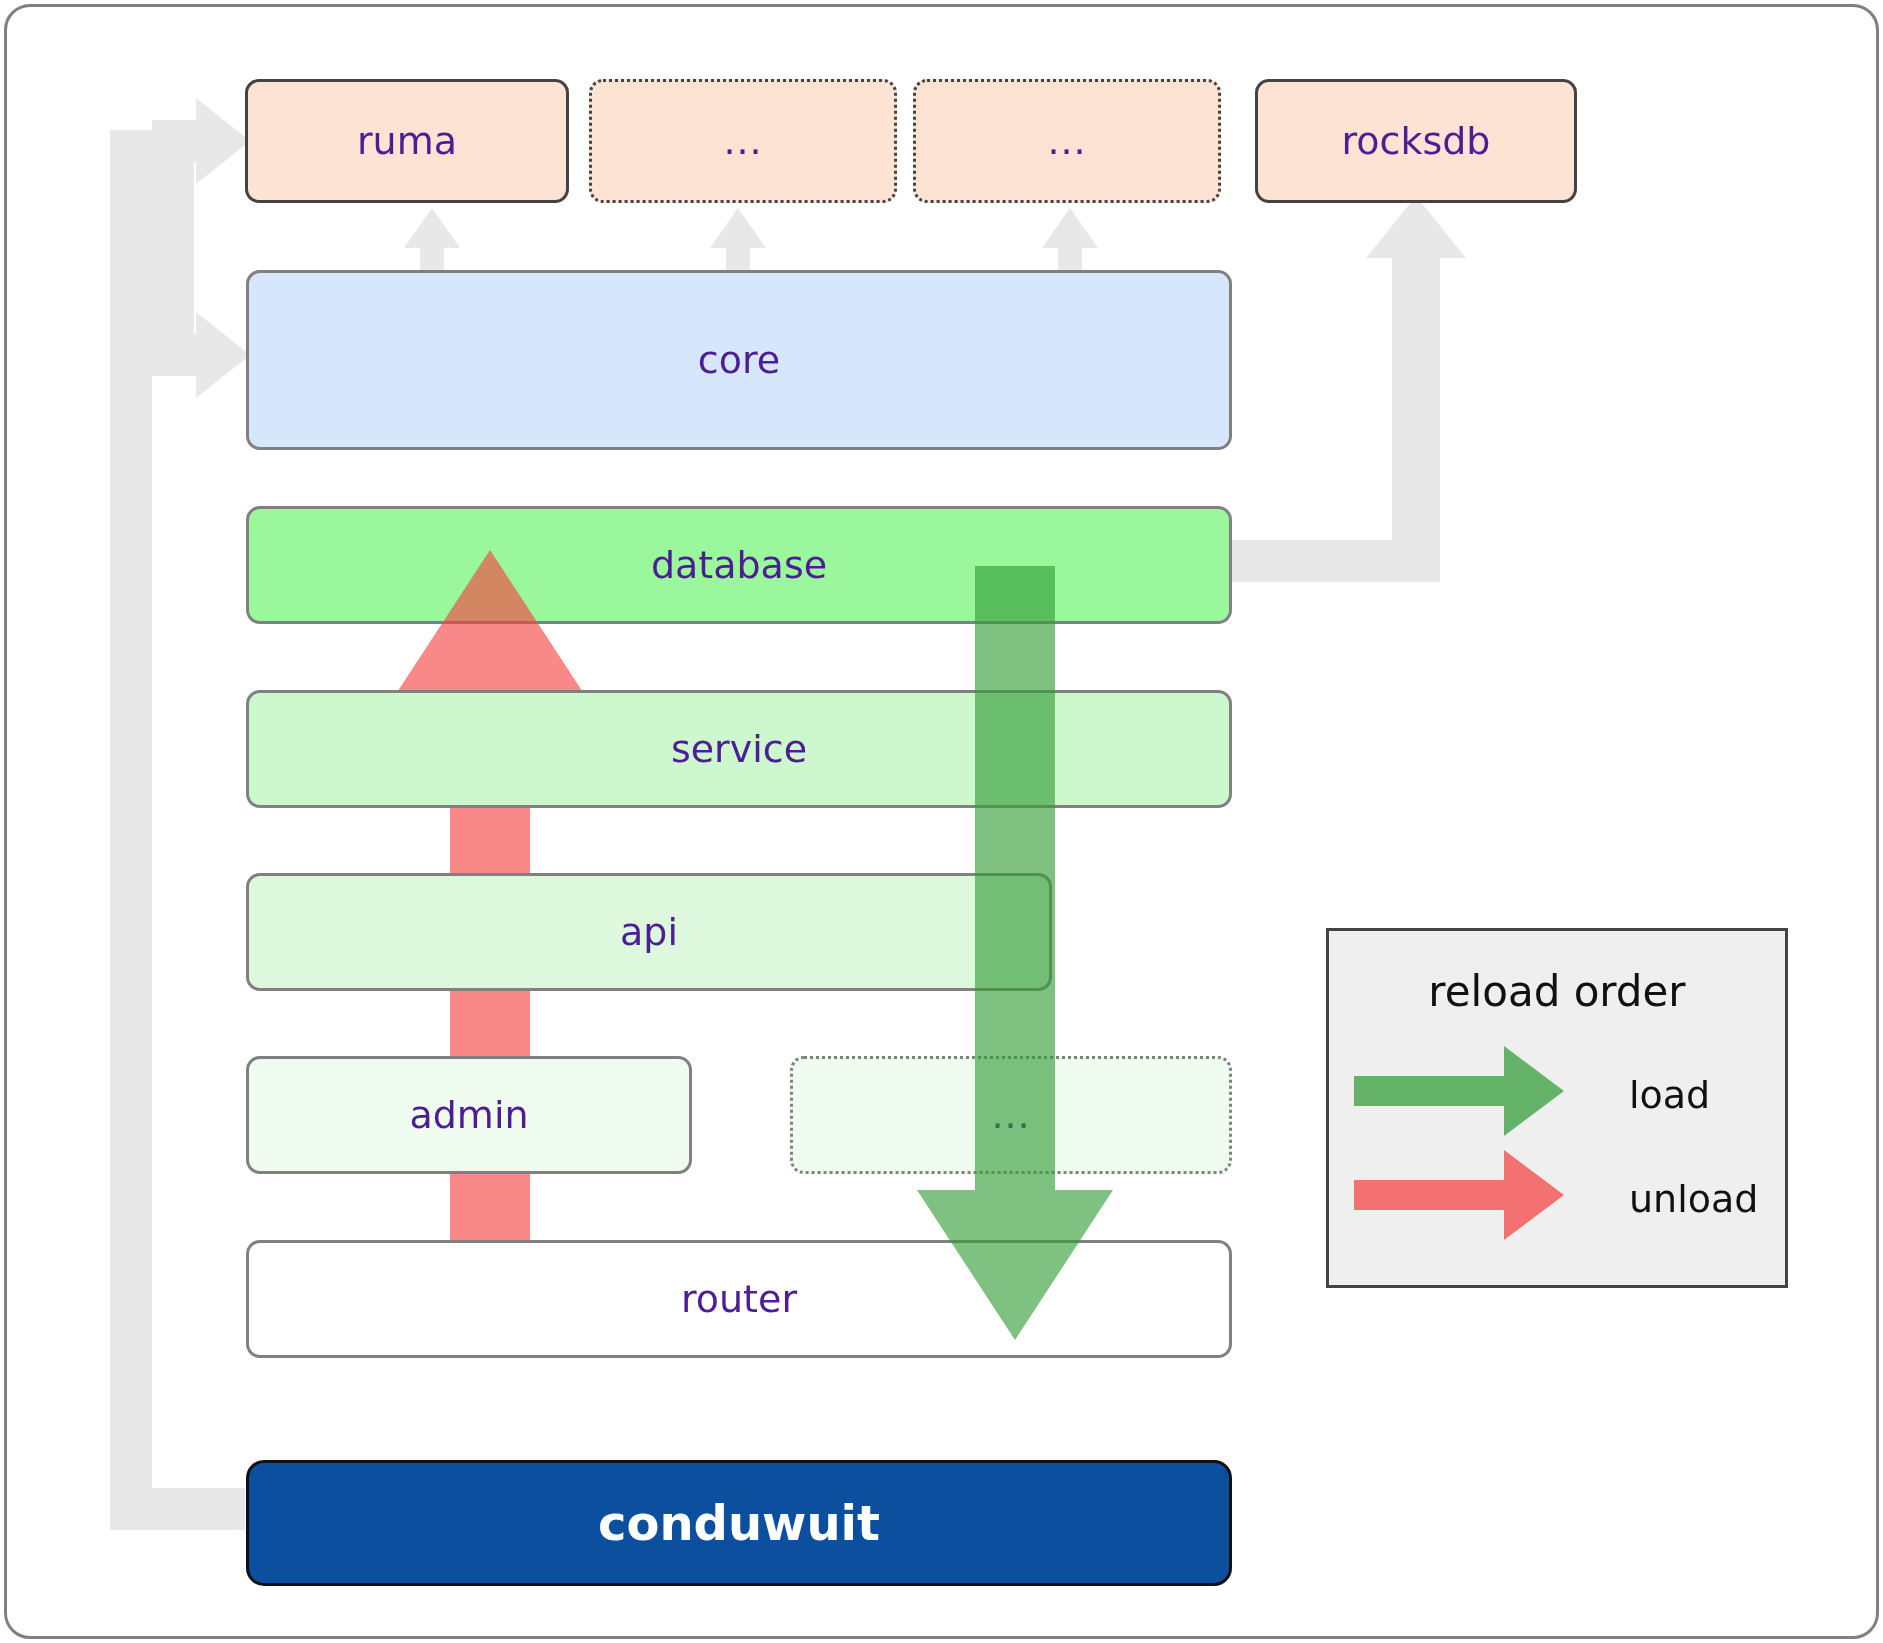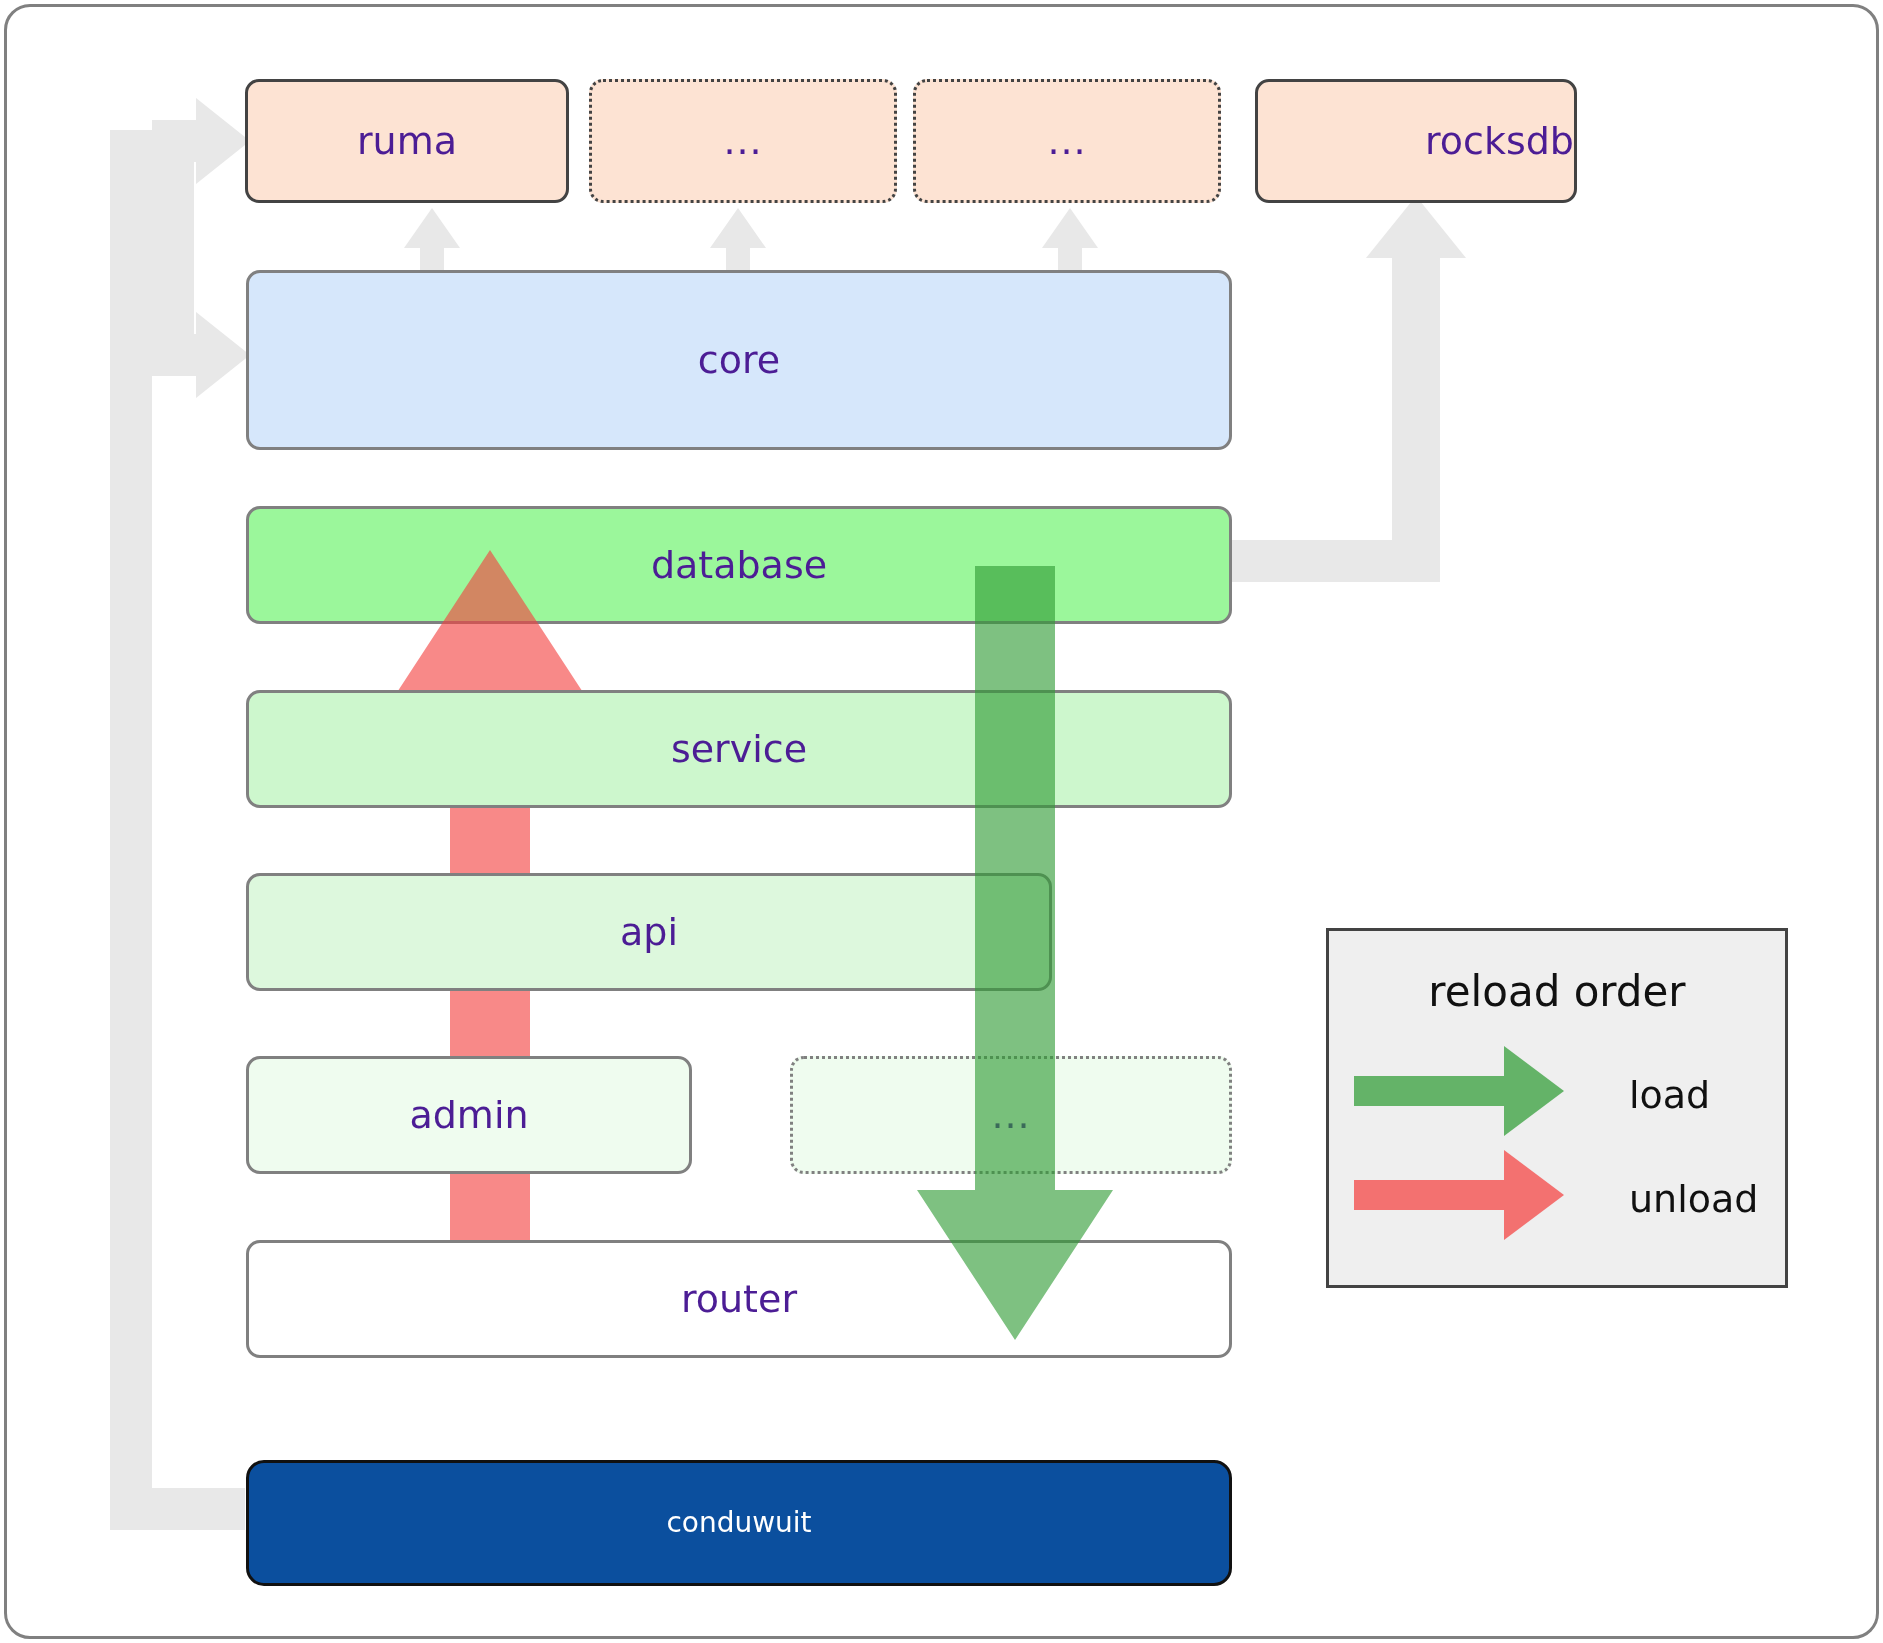--- a/index.html
+++ b/index.html
@@ -58,21 +58,21 @@
   .dotted-gray { border: 3px dotted #808080; }
   .ext { background: #fde3d3; }
   .core-box { background: #d6e7fb; }
   .db-box { background: #9bf79b; }
   .svc-box { background: #cdf7cd; }
   .api-box { background: #ddf8dd; }
   .admin-box { background: #effcef; }
   .dots-box { background: #effcef; }
   .router-box { background: #ffffff; }
   .conduwuit-box { background: #0b4f9e; border: 3px solid #111111; border-radius: 18px; }
-  .conduwuit-box .label { color: #ffffff; font-weight: normal; font-size: 28px; }
+  .conduwuit-box .label { color: #ffffff; font-weight: bold; font-size: 48px; }
 
   .legend {
     position: absolute;
     left: 1326px;
     top: 928px;
     width: 462px;
     height: 360px;
     background: #efefef;
     border: 3px solid #434343;
     box-sizing: border-box;
@@ -130,21 +130,21 @@
   </div>
 
   <div class="node ext dotted-dark dots" style="left:589px; top:79px; width:308px; height:124px;">
     <span class="label">...</span>
   </div>
 
   <div class="node ext dotted-dark dots" style="left:913px; top:79px; width:308px; height:124px;">
     <span class="label">...</span>
   </div>
 
-  <div class="node ext solid-dark" style="left:1255px; top:79px; width:322px; height:124px;justify-content:flex-end;">
+  <div class="node ext solid-dark" style="left:1255px; top:79px; width:322px; height:124px;">
     <span class="label">rocksdb</span>
   </div>
 
   <div class="node core-box solid-gray" style="left:246px; top:270px; width:986px; height:180px;">
     <span class="label">core</span>
   </div>
 
   <div class="node db-box solid-gray" style="left:246px; top:506px; width:986px; height:118px;">
     <span class="label">database</span>
   </div>

